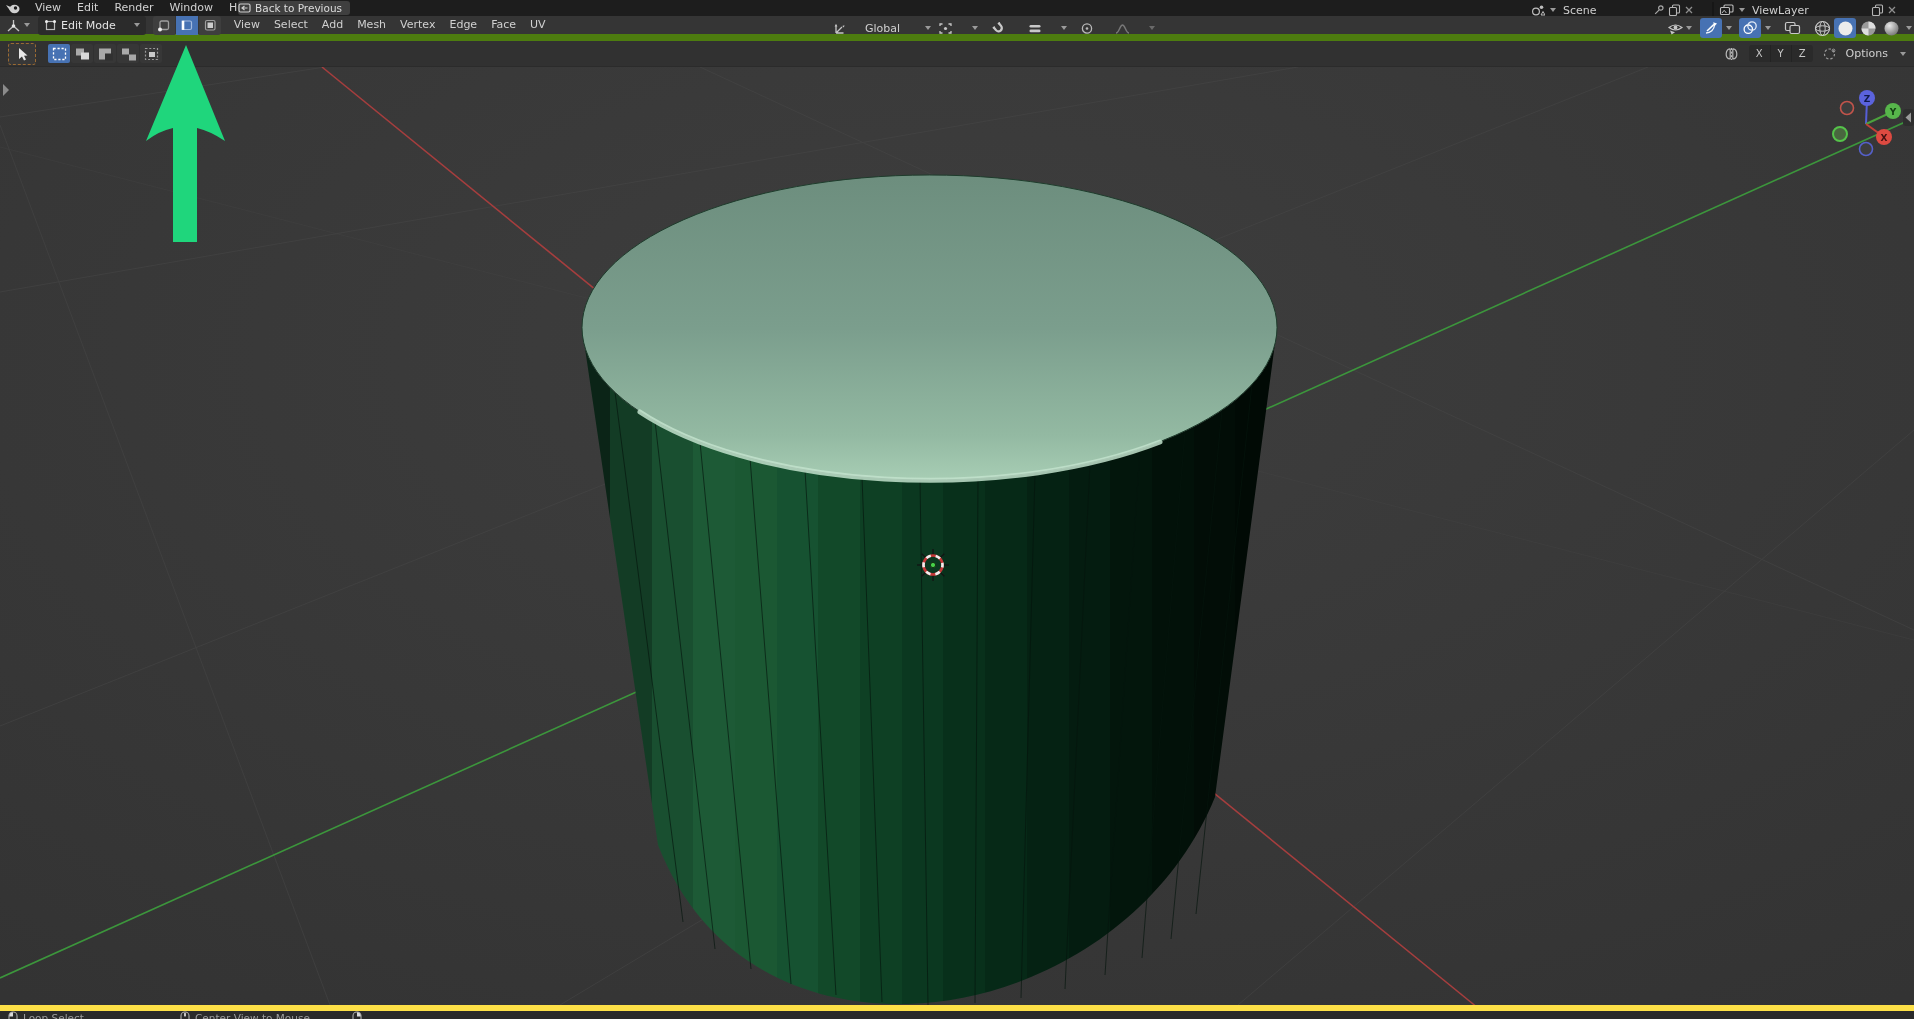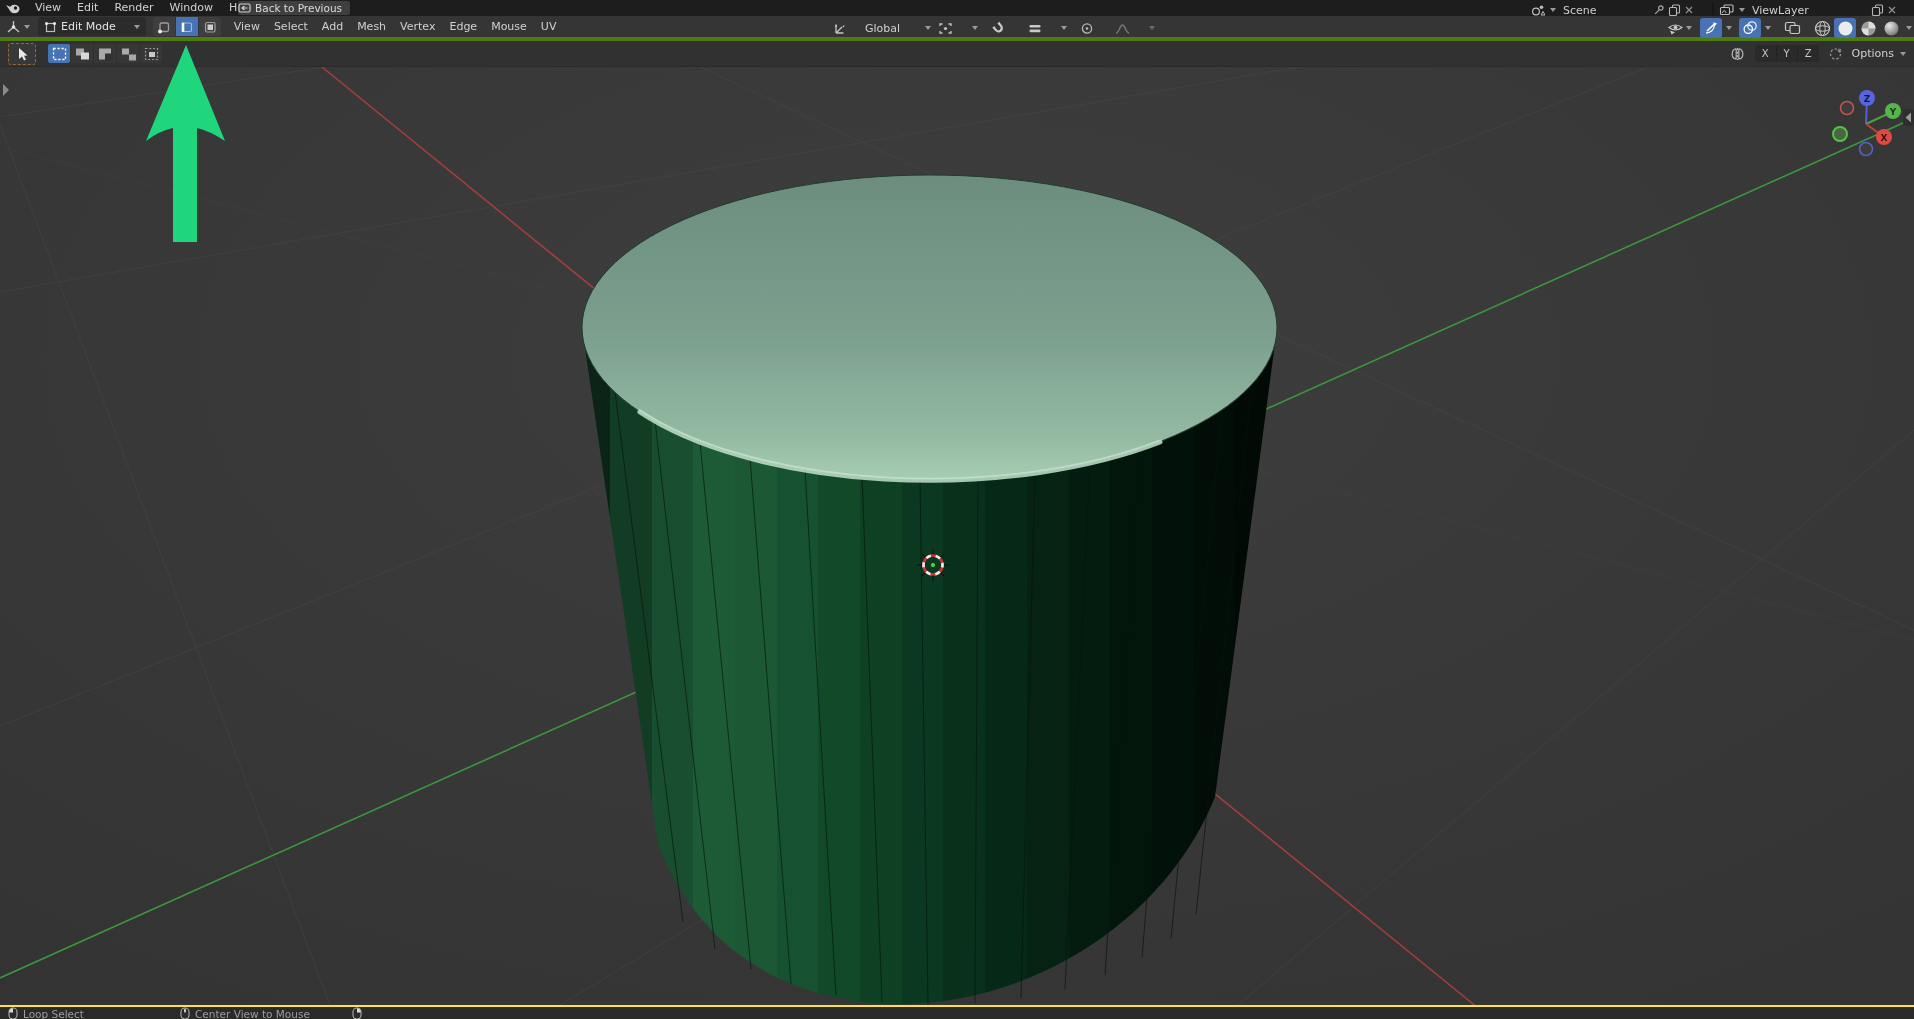--- a/index.html
+++ b/index.html
@@ -12,21 +12,21 @@
 .topbar{position:absolute;top:0;left:0;width:100%;height:16px;background:#1d1d1d;display:flex;align-items:center;z-index:20;font-size:11px;color:#d2d2d2}
 .logo{margin:0 6px 0 5px;display:flex;align-items:center}
 .menu{padding:0 8px;line-height:16px;cursor:default}
 .back-btn{position:absolute;left:238px;top:1px;height:14px;display:flex;align-items:center;gap:4px;background:#3f3f3f;border-radius:3px;padding:0 8px 0 0;color:#dcdcdc;font-size:10.5px}
 .tb-right{position:absolute;right:0;top:0;height:20px;display:flex;align-items:center;color:#cfcfcf}
 .fieldblock{display:flex;align-items:center;gap:3px;height:16px;padding:0 5px;font-size:11px}
 .fb-label{margin:0 4px}
 .fb-spacer{width:46px}
 .tb-div{width:2px;height:16px;background:#161616}
 
-.header{position:absolute;top:16px;left:0;width:100%;height:25px;background:#353535;z-index:20;display:flex;align-items:center;font-size:11px;color:#d0d0d0;border-bottom:4px solid #4d7c0f}
+.header{position:absolute;top:16px;left:0;width:100%;height:25px;background:#353535;z-index:20;display:flex;align-items:center;font-size:11px;color:#d0d0d0;border-bottom:7px solid #4d7c0f}
 .hmenu{padding:0 7px;line-height:24px}
 .edbtn{display:flex;align-items:center;margin-left:5px}
 .mode-dd{display:flex;align-items:center;gap:4px;background:#2b2b2b;border-radius:3px;height:19px;padding:0 6px;margin-left:8px;color:#e2e2e2}
 .selgrp{display:flex;margin-left:7px;gap:1px}
 .selbtn{width:22px;height:19px;display:flex;align-items:center;justify-content:center;background:#3e3e3e}
 .selbtn.first{border-radius:3px 0 0 3px}.selbtn.last{border-radius:0 3px 3px 0}
 .selbtn.active{background:#4772b3}
 .hmenus{display:flex;margin-left:6px}
 .hcenter{position:absolute;left:833px;top:0;height:24px;display:flex;align-items:center;gap:7px}
 .hgroup{display:flex;align-items:center;gap:17px}
@@ -39,23 +39,23 @@
 
 .toolrow{position:absolute;top:41px;left:0;width:100%;height:26px;background:#313131;z-index:20;display:flex;align-items:center;border-bottom:1px solid #2b2b2b;font-size:11px;color:#c8c8c8}
 .toolbtn{width:28px;height:22px;margin-left:8px;border:1px dashed #9a6a33;border-radius:3px;display:flex;align-items:center;justify-content:center;background:#383838}
 .modegrp{display:flex;gap:1px;margin-left:12px}
 .modebtn{width:22px;height:19px;display:flex;align-items:center;justify-content:center;border-radius:2px;background:#373737}
 .modebtn.active{background:#4772b3}
 .trright{position:absolute;right:8px;top:0;height:25px;display:flex;align-items:center;gap:9px}
 .xyzgrp{display:flex;background:#2a2a2a;border-radius:3px;overflow:hidden}
 .xyzbtn{padding:3px 7px;font-size:10px;color:#c8c8c8;border-right:1px solid #232323}
 .xyzbtn:last-child{border-right:none}
-.optbtn{display:flex;align-items:center;gap:4px;color:#cfcfcf}
-
-.statusbar{position:absolute;bottom:0;left:0;width:100%;height:14px;background:#2a2a2a;z-index:20;font-size:10.5px;color:#9d9d9d;border-top:2px solid #fde047}
+.optbtn{display:flex;align-items:center;gap:10px;color:#cfcfcf}
+
+.statusbar{position:absolute;bottom:0;left:0;width:100%;height:14px;background:#2a2a2a;z-index:20;font-size:10.5px;color:#9d9d9d;border-top:6px solid #fde047}
 .hint{position:absolute;display:flex;align-items:center;gap:5px;top:0;height:13px}
 .stats{position:absolute;right:5px;top:0;line-height:13px;white-space:nowrap}
 </style>
 </head>
 <body>
 
 <svg class="scene" width="1914" height="1019" viewBox="0 0 1914 1019">
   <defs>
     <radialGradient id="bgG" cx="0.5" cy="0.35" r="0.8">
       <stop offset="0" stop-color="#3e3e3e"></stop>
@@ -292,21 +292,21 @@
     </div>
   </div>
 
   <div class="hmenus">
     <span class="hmenu">View</span>
     <span class="hmenu">Select</span>
     <span class="hmenu">Add</span>
     <span class="hmenu">Mesh</span>
     <span class="hmenu">Vertex</span>
     <span class="hmenu">Edge</span>
-    <span class="hmenu">Mouse</span>
+    <span class="hmenu">Face</span>
     <span class="hmenu">UV</span>
   </div>
 
   <div class="hcenter">
     <div class="hgroup">
       <svg width="15" height="13" viewBox="0 0 15 13">
           <path d="M3,11 L3,3.5 M3,11 L10.5,11 M3,11 L9,5" fill="none" stroke="#c6c6c6" stroke-width="1.3"></path>
           <path d="M1.6,4.5 L3,1.8 L4.4,4.5 Z M9.2,3.9 L11.5,3.3 L10.9,5.6 Z" fill="#c6c6c6"></path>
         </svg>
       <span>Global</span>

